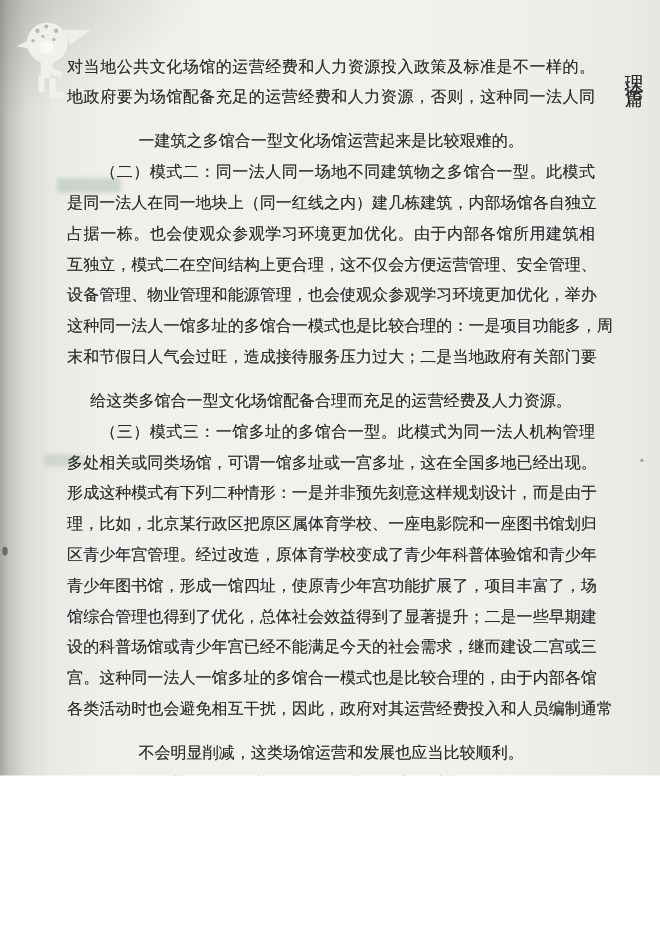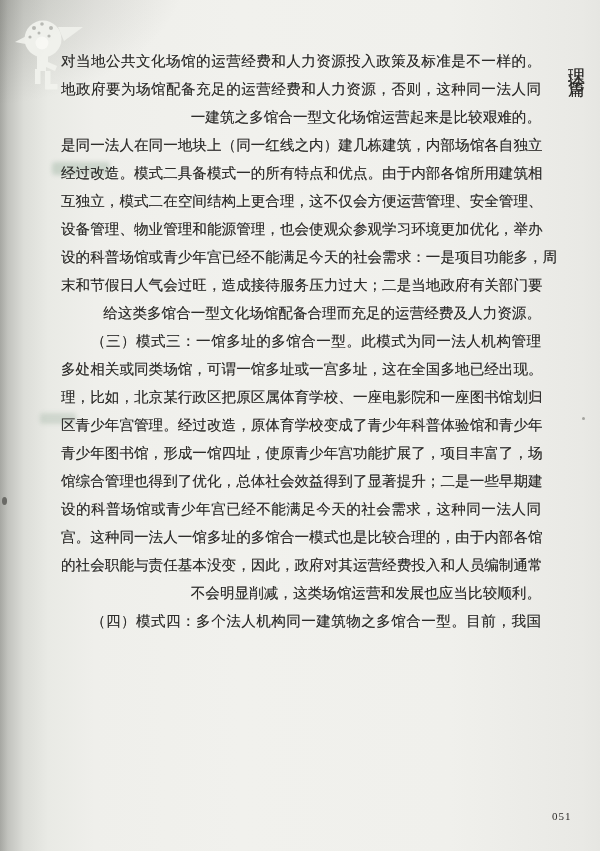--- a/index.html
+++ b/index.html
@@ -1,37 +1,37 @@
 <!DOCTYPE html>
 <html><head>
 <meta charset="utf-8">
 <style>
   html, body { margin: 0; padding: 0; }
   body {
     width: 600px; height: 851px; overflow: hidden;
     font-family: "Liberation Serif", serif;
   }
   .page {
-    position: relative; width: 600px; height: 851px; overflow: hidden;
+    position: relative; width: 600px; height: 705px; overflow: hidden;
     background:
       radial-gradient(ellipse 300px 190px at -30px -30px, rgba(85,86,80,0.30), rgba(85,86,80,0) 72%),
       linear-gradient(90deg, #a6a7a2 0px, #c2c3be 8px, #dcddd8 24px, #e9eae5 48px,
         #efefeb 95px, #f1f1ed 40%, #f0f0ec 75%, #e9e9e5 97%, #e6e6e2 100%);
   }
   .watermark { position: absolute; left: 13px; top: 8px; opacity: 0.92; }
   .text-block { position: absolute; left: 61px; top: 47px; width: 480px; }
   .para { margin: 0; padding: 0; }
   .line {
     height: 28px; line-height: 28px; font-size: 14.6px;
     white-space: nowrap; color: #2e2d2b;
     text-shadow: 0 0 0.6px rgba(46,45,43,0.55);
     font-family: "Liberation Serif", serif;
   }
   .line.just { text-align: justify; text-align-last: justify; }
-  .line.left { text-align: right; }
+  .line.left { text-align: center; margin-top: 12px; }
   .margin-label {
     position: absolute; right: 12px; top: 54px;
     writing-mode: vertical-rl; text-orientation: upright;
     font-size: 17px; letter-spacing: 7px; color: #2b2a28;
     text-shadow: 0 0 0.6px rgba(43,42,40,0.5);
   }
   .page-number {
     position: absolute; left: 552px; top: 810px;
     font-size: 11px; color: #2b2a28; letter-spacing: 1px;
   }
@@ -69,38 +69,40 @@
   <div class="speck-1"></div>
   <div class="speck-2"></div>
 
   <div class="text-block">
       <div class="para">
         <div class="line just">对当地公共文化场馆的运营经费和人力资源投入政策及标准是不一样的。</div>
         <div class="line just">地政府要为场馆配备充足的运营经费和人力资源，否则，这种同一法人同</div>
         <div class="line left">一建筑之多馆合一型文化场馆运营起来是比较艰难的。</div>
       </div>
       <div class="para">
+        <div class="line just">　　（二）模式二：同一法人同一场地不同建筑物之多馆合一型。此模式</div>
         <div class="line just">是同一法人在同一地块上（同一红线之内）建几栋建筑，内部场馆各自独立</div>
-        <div class="line just">经过改造。模式二具备模式一的所有特点和优点。由于内部各馆所用建筑相</div>
+        <div class="line just">占据一栋。也会使观众参观学习环境更加优化。由于内部各馆所用建筑相</div>
         <div class="line just">互独立，模式二在空间结构上更合理，这不仅会方便运营管理、安全管理、</div>
         <div class="line just">设备管理、物业管理和能源管理，也会使观众参观学习环境更加优化，举办</div>
-        <div class="line just">设的科普场馆或青少年宫已经不能满足今天的社会需求：一是项目功能多，周</div>
+        <div class="line just">这种同一法人一馆多址的多馆合一模式也是比较合理的：一是项目功能多，周</div>
         <div class="line just">末和节假日人气会过旺，造成接待服务压力过大；二是当地政府有关部门要</div>
         <div class="line left">给这类多馆合一型文化场馆配备合理而充足的运营经费及人力资源。</div>
       </div>
       <div class="para">
         <div class="line just">　　（三）模式三：一馆多址的多馆合一型。此模式为同一法人机构管理</div>
         <div class="line just">多处相关或同类场馆，可谓一馆多址或一宫多址，这在全国多地已经出现。</div>
+        <div class="line just">形成这种模式有下列二种情形：一是并非预先刻意这样规划设计，而是由于</div>
         <div class="line just">理，比如，北京某行政区把原区属体育学校、一座电影院和一座图书馆划归</div>
         <div class="line just">区青少年宫管理。经过改造，原体育学校变成了青少年科普体验馆和青少年</div>
         <div class="line just">青少年图书馆，形成一馆四址，使原青少年宫功能扩展了，项目丰富了，场</div>
         <div class="line just">馆综合管理也得到了优化，总体社会效益得到了显著提升；二是一些早期建</div>
-        <div class="line just">设的科普场馆或青少年宫已经不能满足今天的社会需求，这种同一法人同</div>
+        <div class="line just">设的科普场馆或青少年宫已经不能满足今天的社会需求，继而建设二宫或三</div>
         <div class="line just">宫。这种同一法人一馆多址的多馆合一模式也是比较合理的，由于内部各馆</div>
-        <div class="line just">的社会职能与责任基本没变，因此，政府对其运营经费投入和人员编制通常</div>
+        <div class="line just">各类活动时也会避免相互干扰，因此，政府对其运营经费投入和人员编制通常</div>
         <div class="line left">不会明显削减，这类场馆运营和发展也应当比较顺利。</div>
       </div>
       <div class="para">
         <div class="line just">　　（四）模式四：多个法人机构同一建筑物之多馆合一型。目前，我国</div>
       </div>
     </div>
 
   <div class="margin-label">理论篇</div>
 
   <div class="page-number">051</div>

